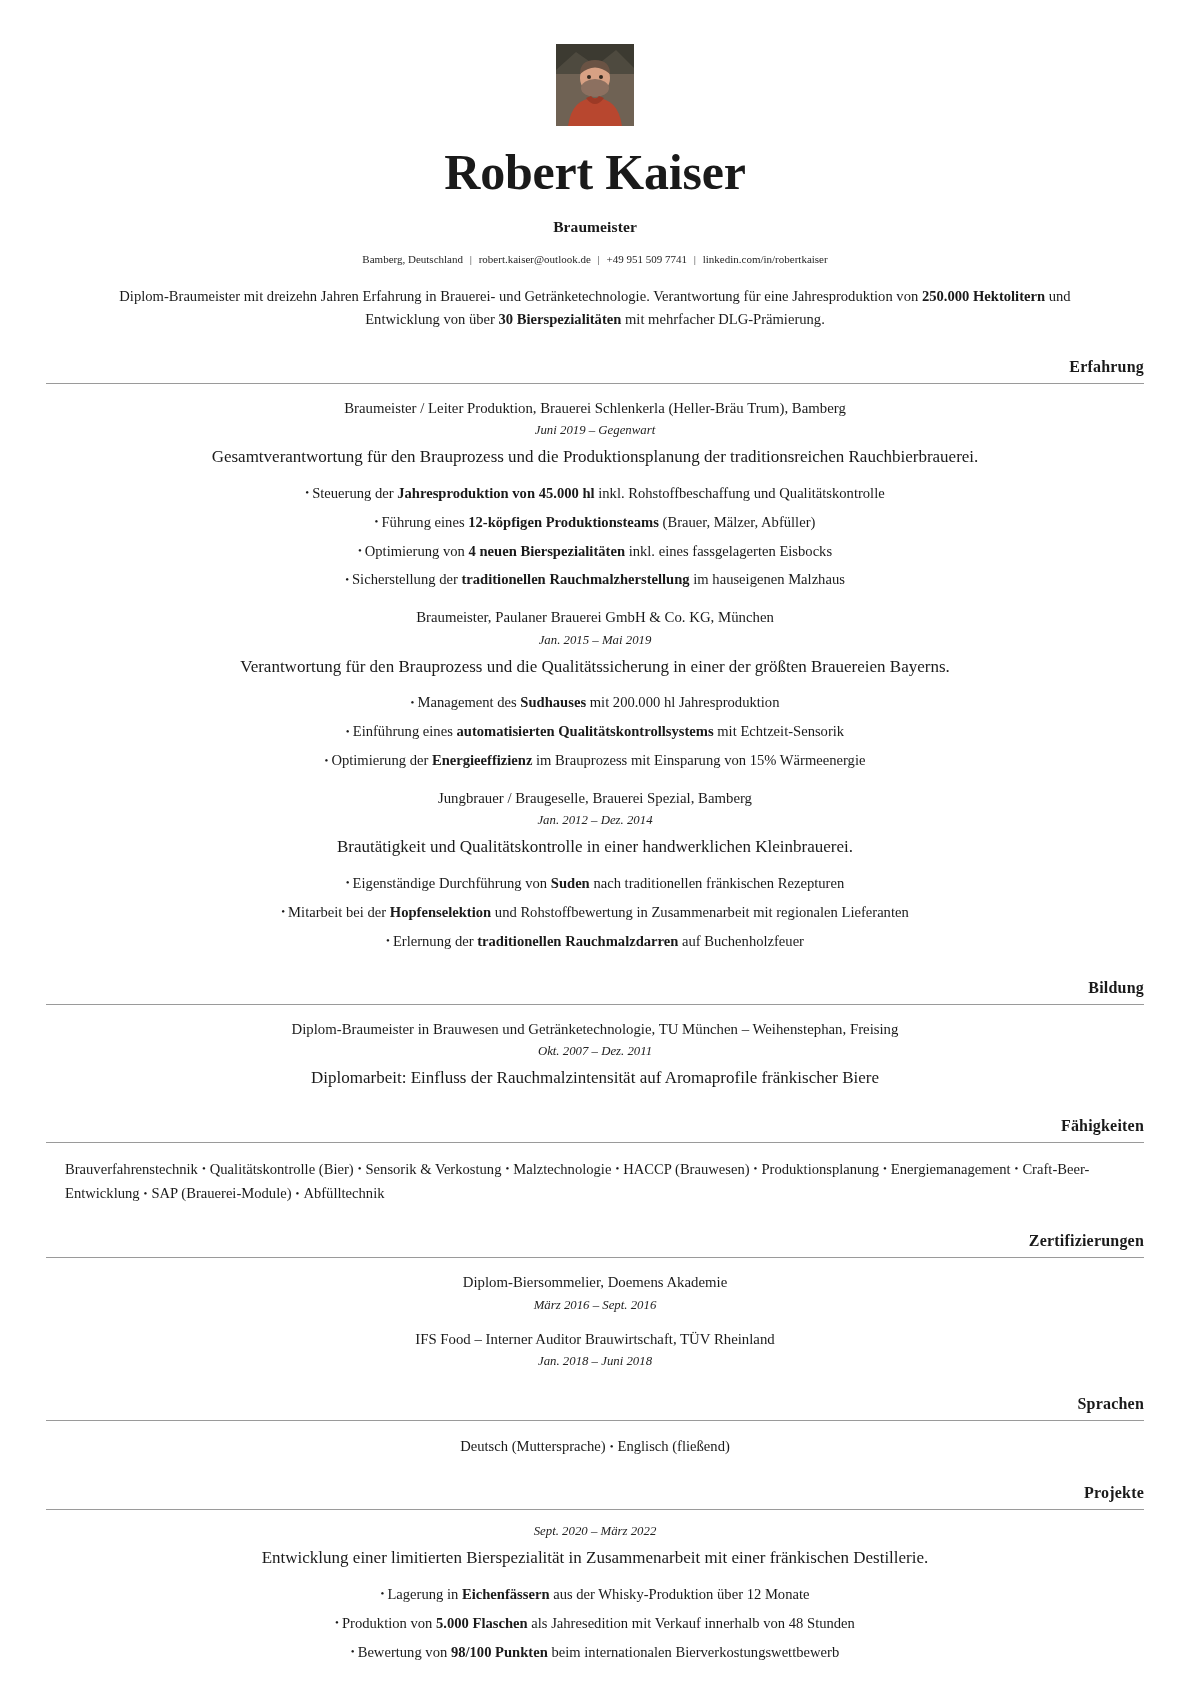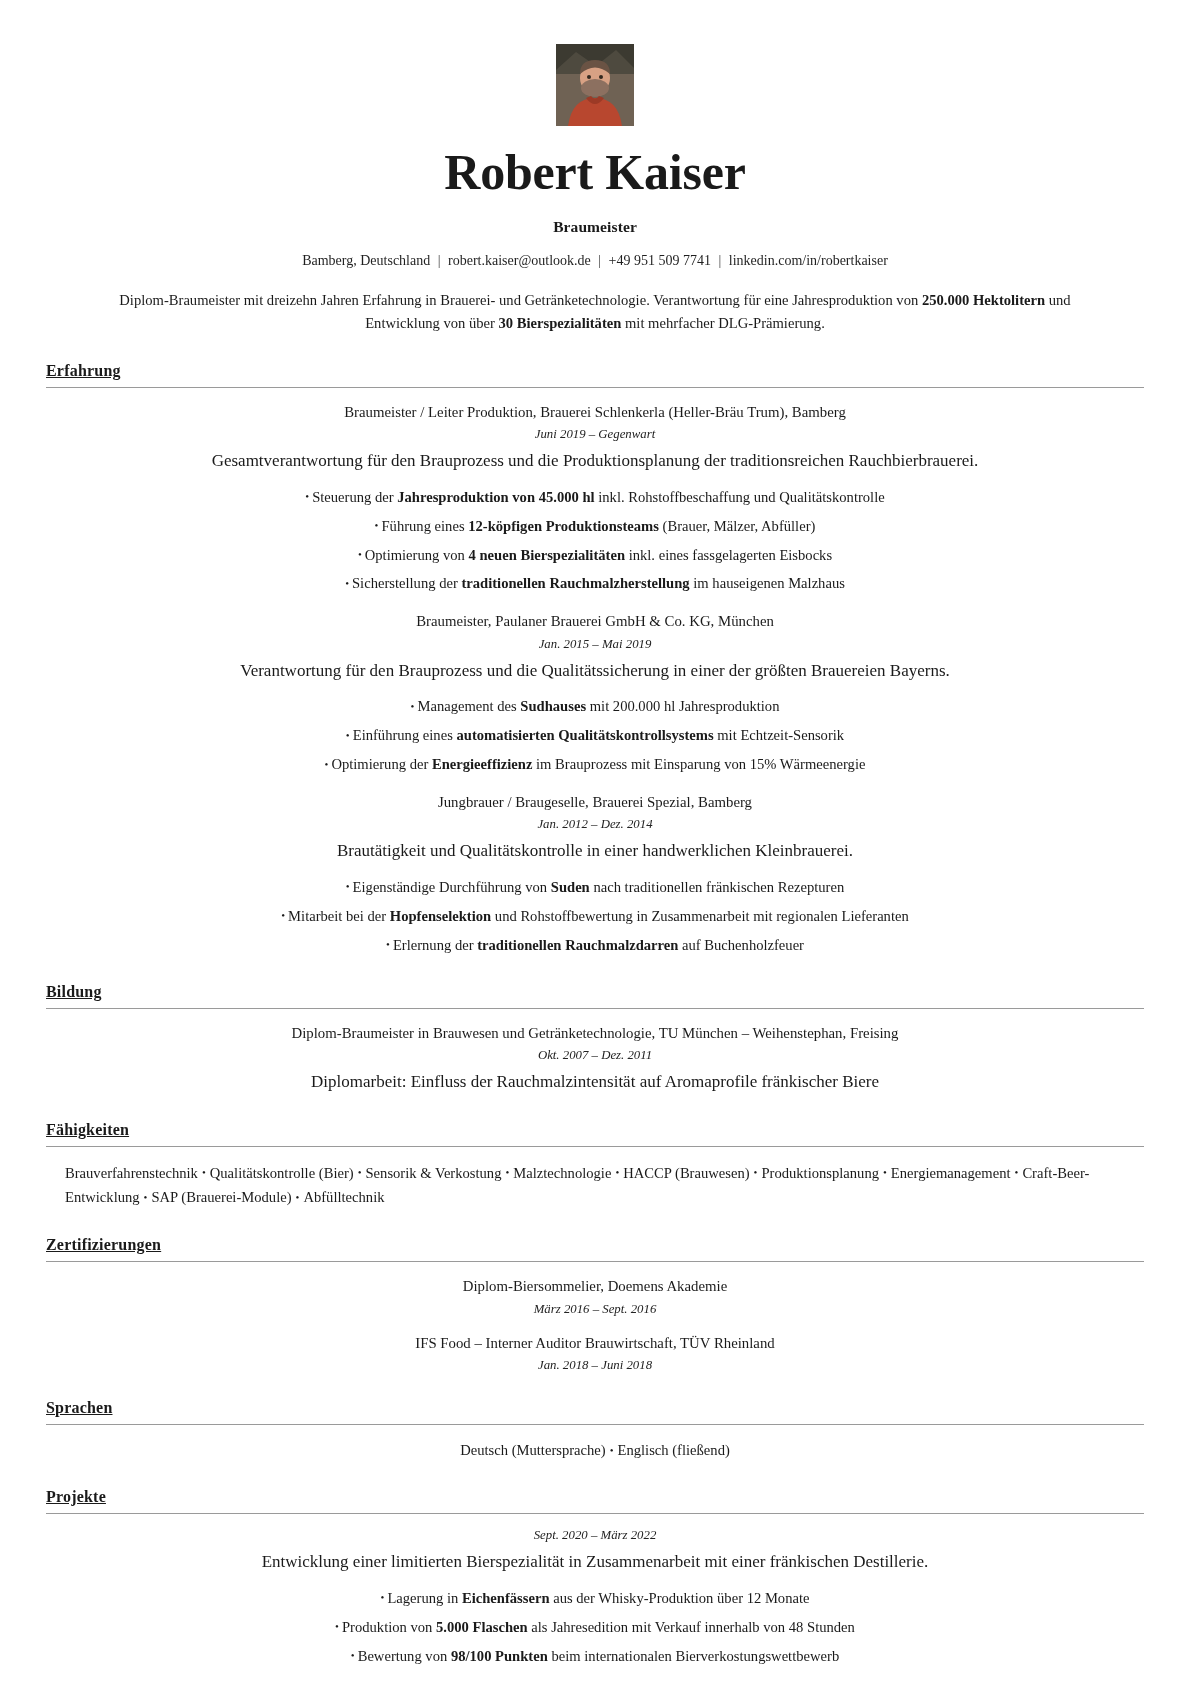--- a/index.html
+++ b/index.html
@@ -41,43 +41,42 @@
     margin: 20px 0 0 0;
     line-height: 1.05;
   }
   .job-title {
     font-size: 15.5px;
     font-weight: bold;
     margin-top: 19px;
     letter-spacing: 0.1px;
   }
   .contact {
-    font-size: 14px;
+    font-size: 11px;
     margin-top: 17px;
     color: #1f1f1f;
   }
   .contact .sep { padding: 0 4px; color: #444; }
 
   .summary {
     font-size: 14.6px;
     line-height: 1.62;
     text-align: center;
     margin: 20px auto 0 auto;
     max-width: 1000px;
   }
 
   
   .section { margin-top: 26px; }
   .section-title {
-    text-align: left;
+    text-align: right;
     font-size: 16px;
     font-weight: bold;
     letter-spacing: 0.2px;
     padding-bottom: 7px;
-    text-decoration: underline;
   }
   .rule {
     border: 0;
     border-top: 1px solid #9a9a9a;
     margin: 0 0 14px 0;
     height: 0;
   }
 
   .entry { text-align: center; margin-top: 16px; }
   .entry:first-child { margin-top: 0; }

